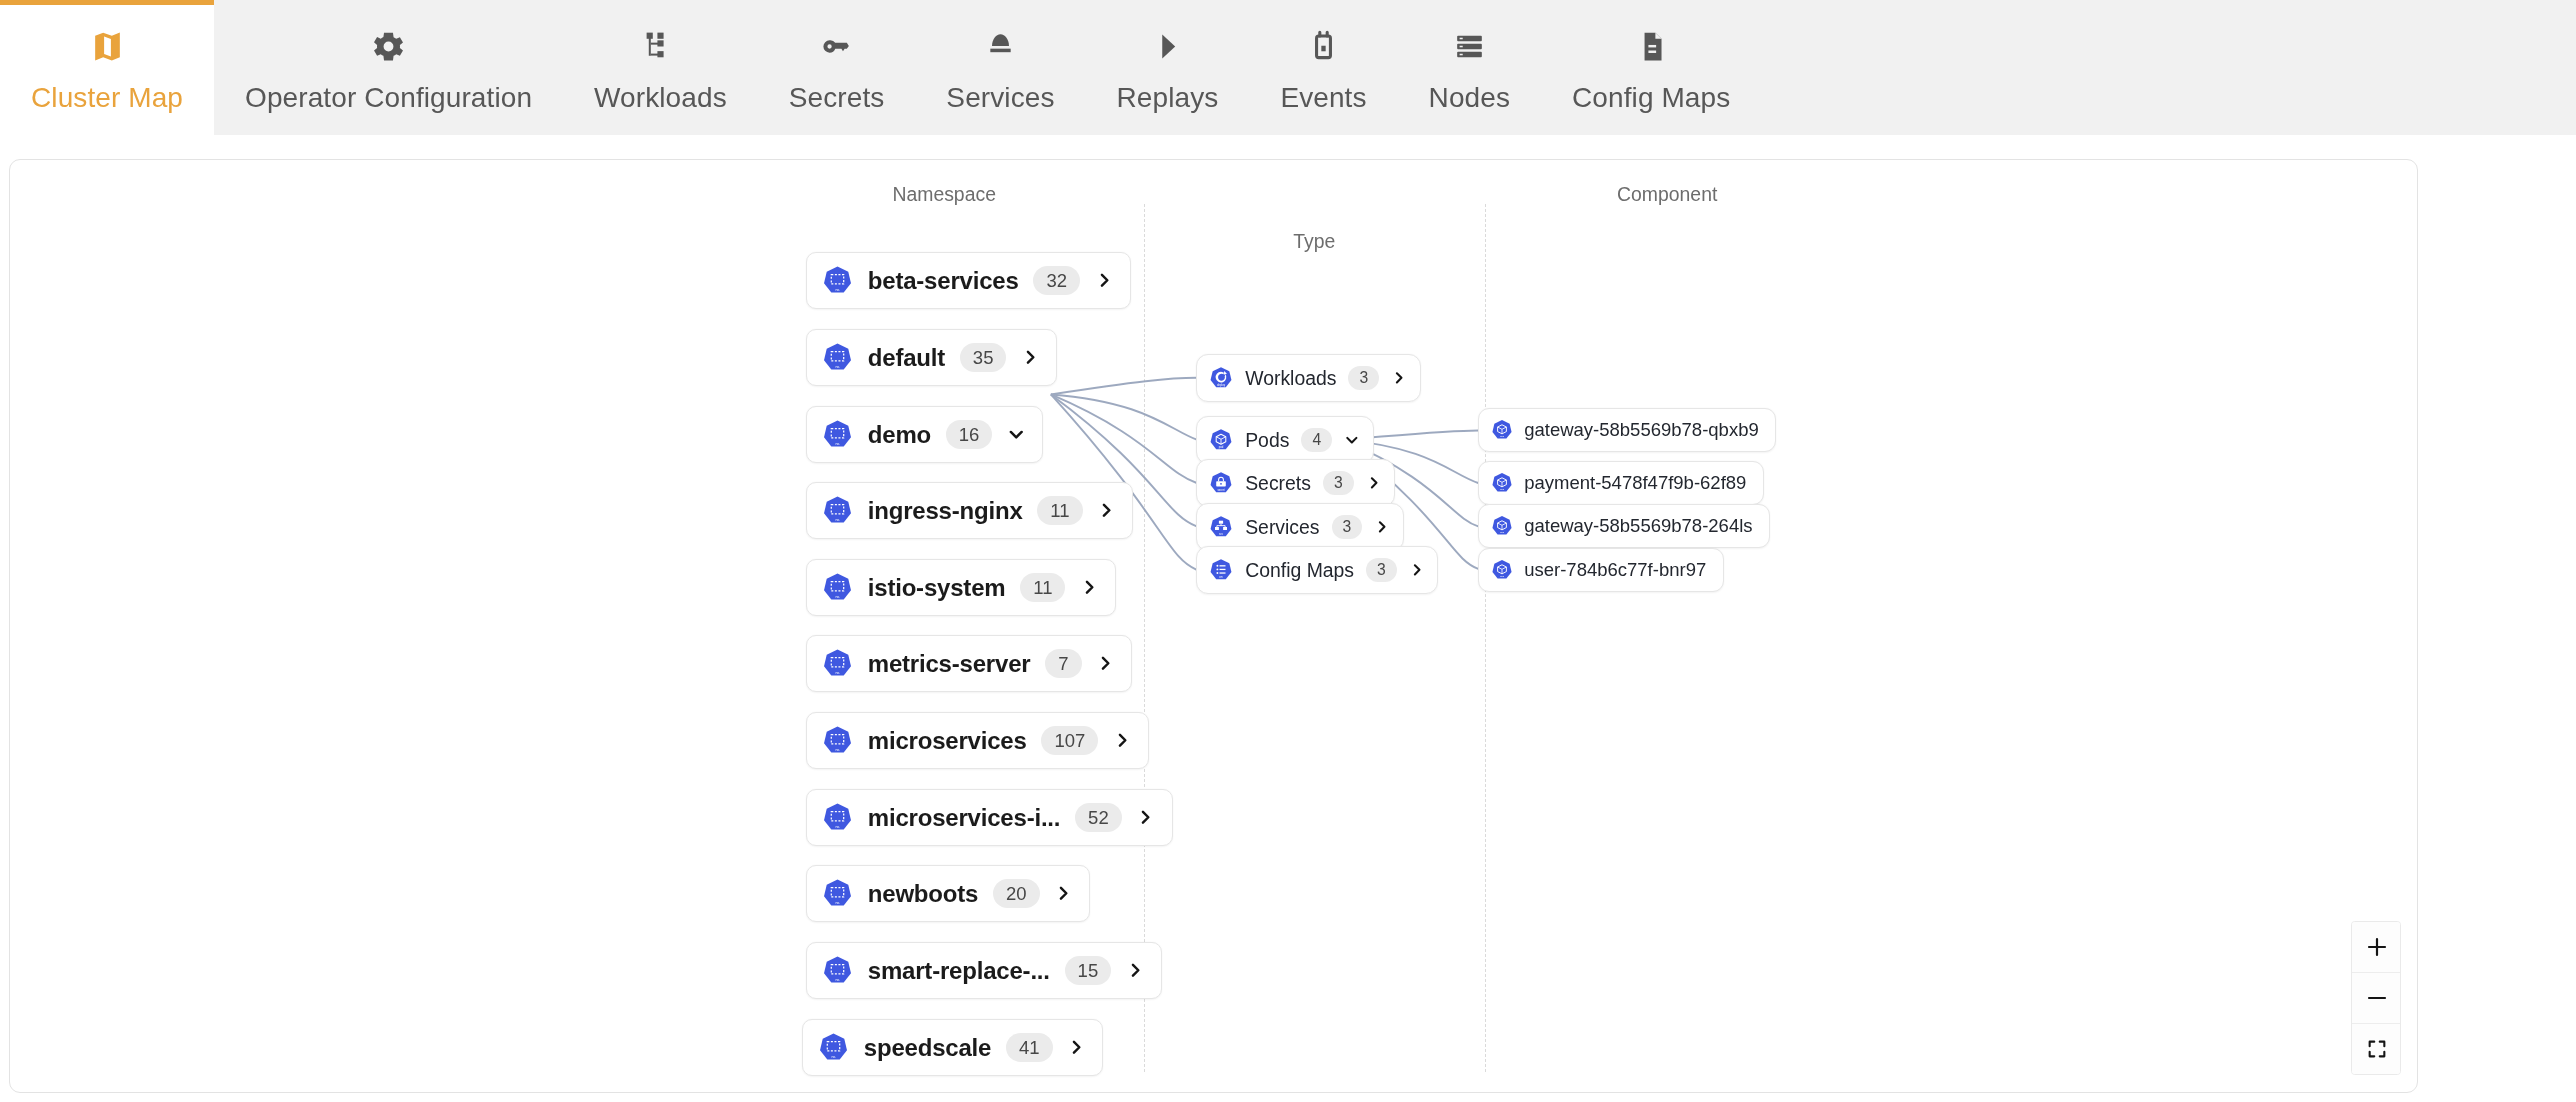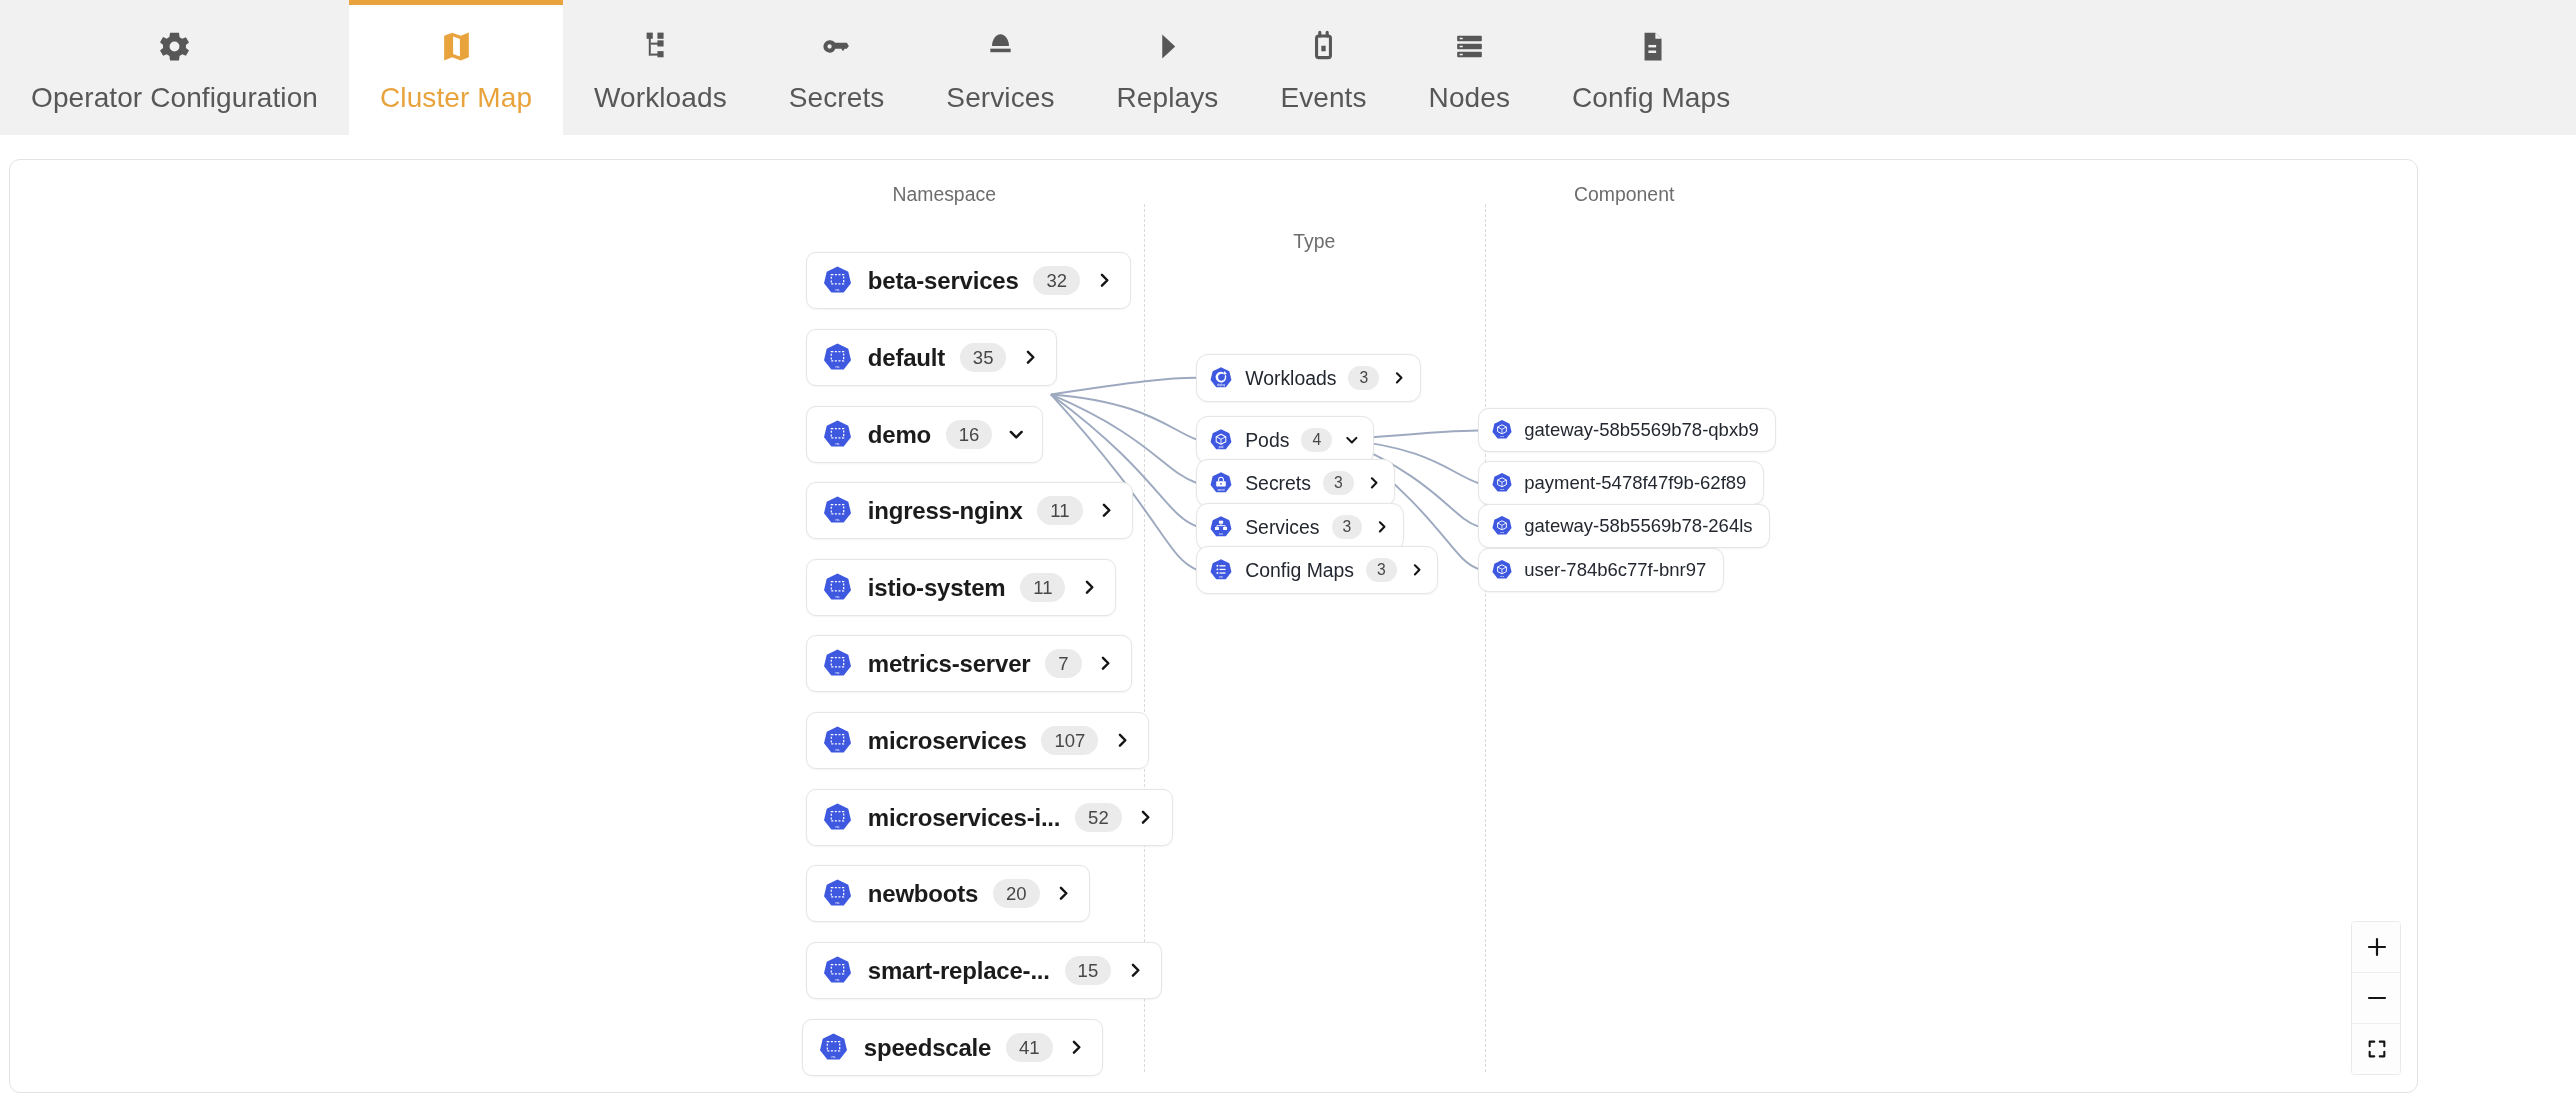--- a/index.html
+++ b/index.html
@@ -152,36 +152,36 @@
     background: #fdfdfd;
   }
   #zoomctl button:last-child { border-bottom: none; }
   #zoomctl svg { display:block; }
 </style>
 </head>
 <body>
 
 <div id="tabbar">
 
+  <div class="tab active">
+    <span class="tab-ico">
+      <svg width="37" height="37" viewBox="0 0 24 24" fill="#e9a33c">
+          <path d="M9.2 3 4 5.1v16L9.2 19l5.6 2 5.2-2.1v-16L14.8 5 9.2 3Zm.6 2.5 4.4 1.6v11.4L9.8 16.9V5.5Z"></path>
+        </svg>
+    </span>
+    <span class="tab-label">Cluster Map</span>
+  </div>
+
   <div class="tab">
     <span class="tab-ico">
       <svg width="37" height="37" viewBox="0 0 24 24" fill="#575757">
           <path d="M19.4 13a7.6 7.6 0 0 0 0-2l2-1.6-2-3.4-2.4 1a7.6 7.6 0 0 0-1.7-1L14.9 3H9.1l-.4 2.9a7.6 7.6 0 0 0-1.7 1l-2.4-1-2 3.4L4.6 11a7.6 7.6 0 0 0 0 2l-2 1.6 2 3.4 2.4-1c.5.4 1.1.8 1.7 1l.4 3h5.8l.4-3c.6-.2 1.2-.6 1.7-1l2.4 1 2-3.4-2-1.6ZM12 15.2A3.2 3.2 0 1 1 12 8.8a3.2 3.2 0 0 1 0 6.4Z"></path>
         </svg>
     </span>
     <span class="tab-label">Operator Configuration</span>
-  </div>
-
-  <div class="tab active">
-    <span class="tab-ico">
-      <svg width="37" height="37" viewBox="0 0 24 24" fill="#e9a33c">
-          <path d="M9.2 3 4 5.1v16L9.2 19l5.6 2 5.2-2.1v-16L14.8 5 9.2 3Zm.6 2.5 4.4 1.6v11.4L9.8 16.9V5.5Z"></path>
-        </svg>
-    </span>
-    <span class="tab-label">Cluster Map</span>
   </div>
 
   <div class="tab">
     <span class="tab-ico">
       <svg width="37" height="37" viewBox="0 0 24 24" fill="#575757">
           <rect x="3" y="3" width="4" height="4"></rect>
           <rect x="10" y="3" width="4" height="4"></rect>
           <rect x="4.4" y="6" width="1.3" height="12"></rect>
           <rect x="5.6" y="9.5" width="5" height="1.3"></rect>
           <rect x="5.6" y="16.6" width="5" height="1.3"></rect>
@@ -258,21 +258,21 @@
   </div>
 
   <div id="tabbar-filler"></div>
 </div>
 
 <div id="canvas">
   <div id="graph">
 
     <div class="col-head" style="left:934px;">Namespace</div>
     <div class="col-head" style="left:1304px;margin-top:47px;">Type</div>
-    <div class="col-head" style="left:1614px;text-align:right;">Component</div>
+    <div class="col-head" style="left:1657px;text-align:right;">Component</div>
 
     <div class="col-divider" style="left:1134px;"></div>
     <div class="col-divider" style="left:1475px;"></div>
 
     <svg id="edges" viewBox="0 0 2770 1012">
       <defs>
 
         <symbol id="sym-ns" viewBox="0 0 40 40">
           <path d="M20 2 33.9 8.6 37.4 23.5 28 35.5H12L2.6 23.5 6.1 8.6Z" fill="#3f58e0"></path>
           <rect x="12" y="12.5" width="16" height="12" fill="none" stroke="#ffffff" stroke-width="1.6" stroke-dasharray="2.6 2"></rect>

